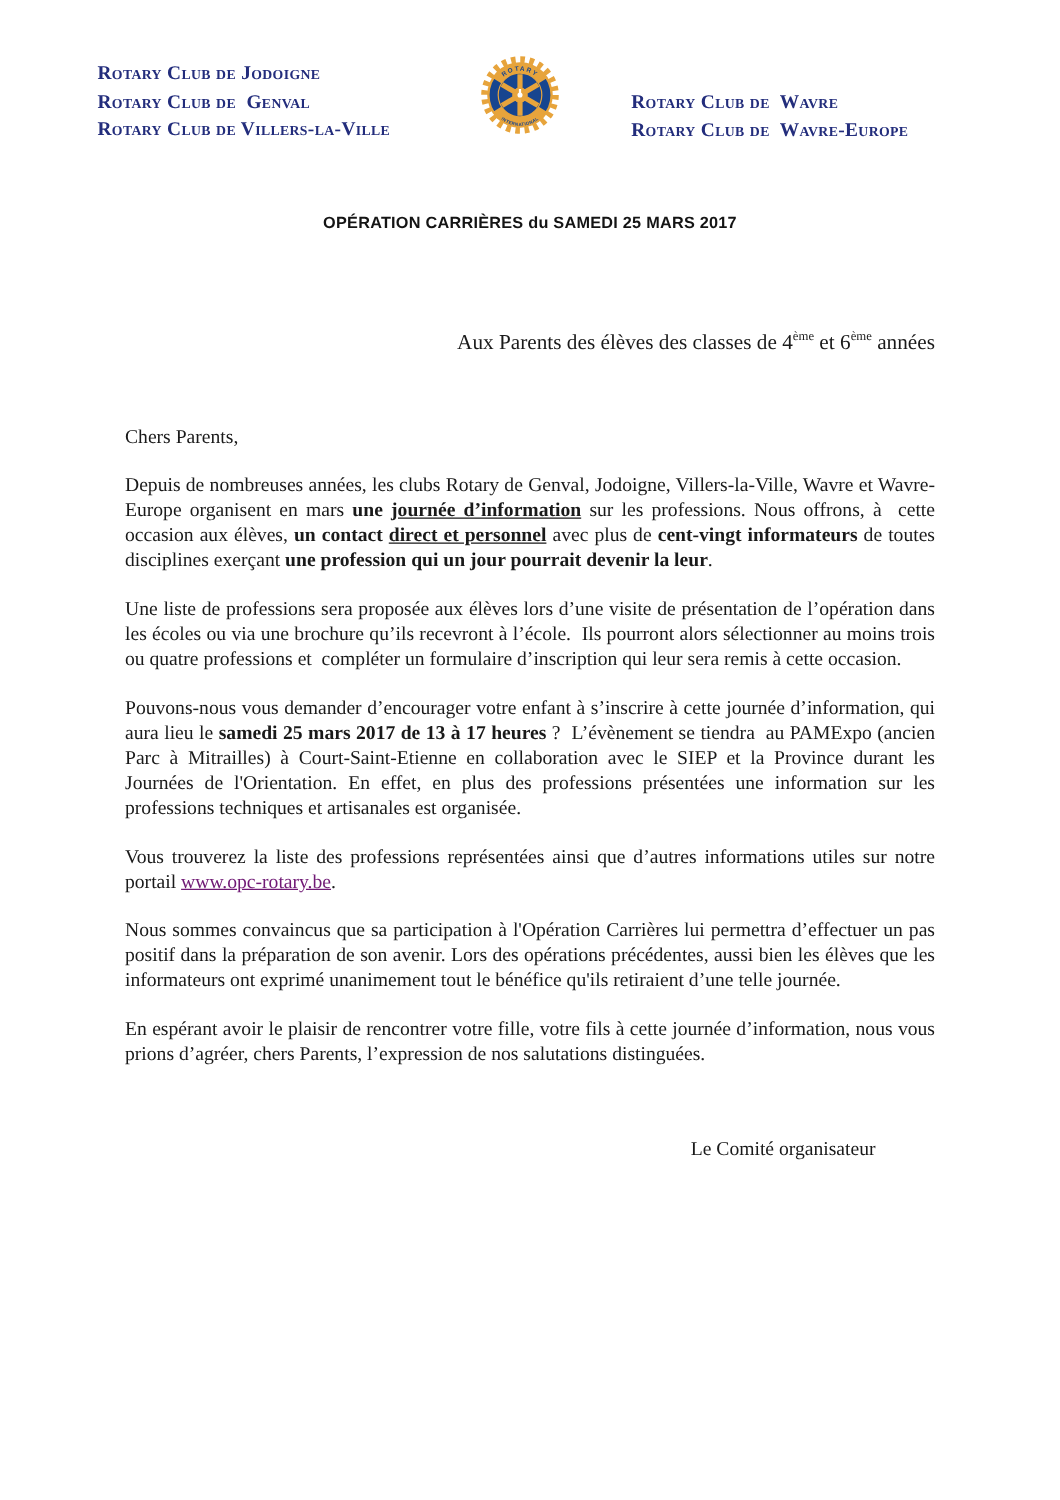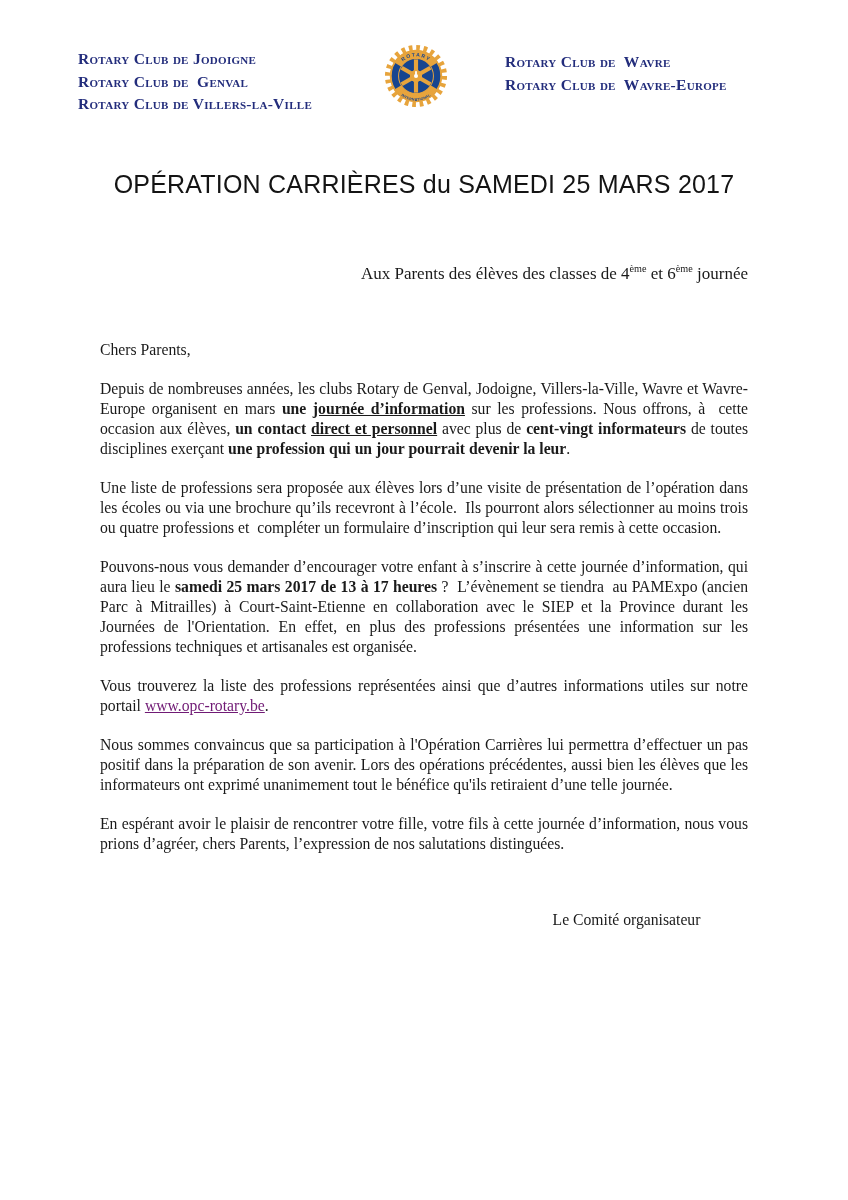--- a/index.html
+++ b/index.html
@@ -4,32 +4,32 @@
 <style>
   html,body { margin:0; padding:0; background:#ffffff; }
   .page {
     position:relative; width:848px; height:1200px; margin:0 auto;
     background:#ffffff; overflow:hidden;
     font-family:"Liberation Serif", serif; color:#1a1a1a;
   }
 
   
   .clubs-left  { position:absolute; left:78px;  top:48px; }
-  .clubs-right { position:absolute; left:505px; top:51px; }
+  .clubs-right { position:absolute; left:505px; top:71px; }
   .club {
     font-variant:small-caps; font-weight:bold; color:#232D7C;
     font-size:15.5px; line-height:22.5px; white-space:pre; letter-spacing:0.3px;
   }
   .logo { position:absolute; left:384px; top:42px; }
 
   
   .title {
     position:absolute; top:170px; left:0; width:848px; margin:0;
     text-align:center; font-family:"Liberation Sans", sans-serif;
-    font-weight:normal; font-size:25px; letter-spacing:0.2px; color:#141414;
+    font-weight:bold; font-size:13px; letter-spacing:0.2px; color:#141414;
   }
 
   
   .addressee {
     position:absolute; top:264px; left:100px; width:648px;
     text-align:right; font-size:17px; color:#1a1a1a;
   }
 
   
   .body {
@@ -94,21 +94,21 @@
     </text>
   </svg>
 
   <div class="clubs-right">
     <div class="club">Rotary Club de  Wavre</div>
     <div class="club">Rotary Club de  Wavre-Europe</div>
   </div>
 
   <h1 class="title">OPÉRATION CARRIÈRES du SAMEDI 25 MARS 2017</h1>
 
-  <div class="addressee"><span>Aux Parents des élèves des classes de 4</span><sup>ème</sup><span> et 6</span><sup>ème</sup><span> journée</span></div>
+  <div class="addressee"><span>Aux Parents des élèves des classes de 4</span><sup>ème</sup><span> et 6</span><sup>ème</sup><span> années</span></div>
 
   <div class="body">
     <p class="salutation">Chers Parents,</p>
     <p><span>Depuis de nombreuses années, les clubs Rotary de Genval, Jodoigne, Villers-la-Ville, Wavre et Wavre-Europe organisent en mars </span><span class="b">une </span><span class="b u">journée d’information</span><span> sur les professions. Nous offrons, à  cette occasion aux élèves, </span><span class="b">un contact </span><span class="b u">direct et personnel</span><span> avec plus de </span><span class="b">cent-vingt informateurs</span><span> de toutes disciplines exerçant </span><span class="b">une profession qui un jour pourrait devenir la leur</span><span>.</span></p>
     <p><span>Une liste de professions sera proposée aux élèves lors d’une visite de présentation de l’opération dans les écoles ou via une brochure qu’ils recevront à l’école.  Ils pourront alors sélectionner au moins trois ou quatre professions et  compléter un formulaire d’inscription qui leur sera remis à cette occasion.</span></p>
     <p><span>Pouvons-nous vous demander d’encourager votre enfant à s’inscrire à cette journée d’information, qui aura lieu le </span><span class="b">samedi 25 mars 2017 de 13 à 17 heures</span><span> ?  L’évènement se tiendra  au PAMExpo (ancien Parc à Mitrailles) à Court-Saint-Etienne en collaboration avec le SIEP et la Province durant les Journées de l'Orientation. En effet, en plus des professions présentées une information sur les professions techniques et artisanales est organisée.</span></p>
     <p><span>Vous trouverez la liste des professions représentées ainsi que d’autres informations utiles sur notre portail </span><a class="link" href="#">www.opc-rotary.be</a><span>.</span></p>
     <p><span>Nous sommes convaincus que sa participation à l'Opération Carrières lui permettra d’effectuer un pas positif dans la préparation de son avenir. Lors des opérations précédentes, aussi bien les élèves que les informateurs ont exprimé unanimement tout le bénéfice qu'ils retiraient d’une telle journée.</span></p>
     <p><span>En espérant avoir le plaisir de rencontrer votre fille, votre fils à cette journée d’information, nous vous prions d’agréer, chers Parents, l’expression de nos salutations distinguées.</span></p>
     <p class="signature">Le Comité organisateur</p>

